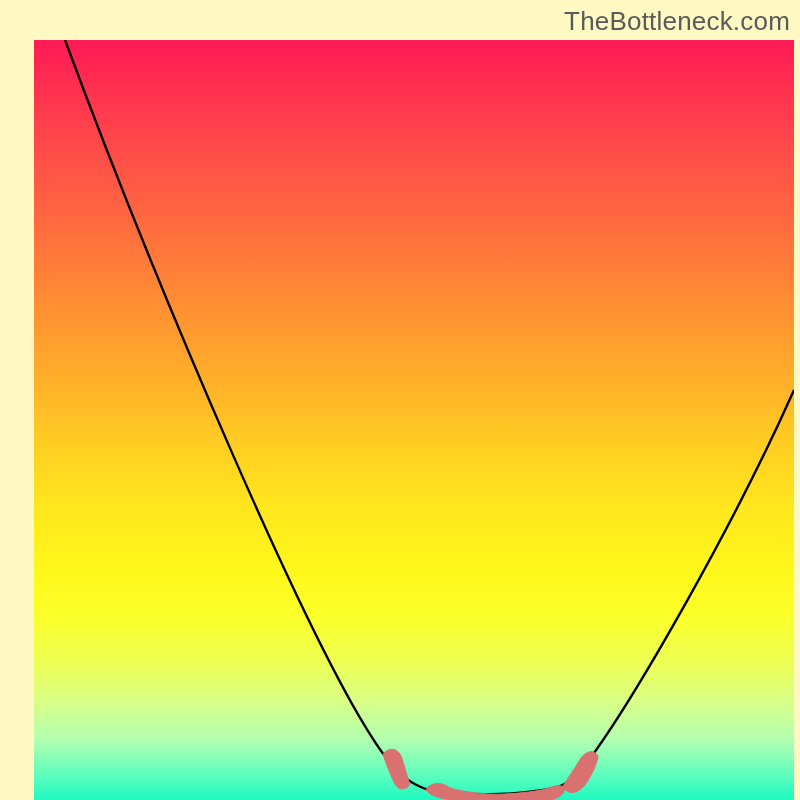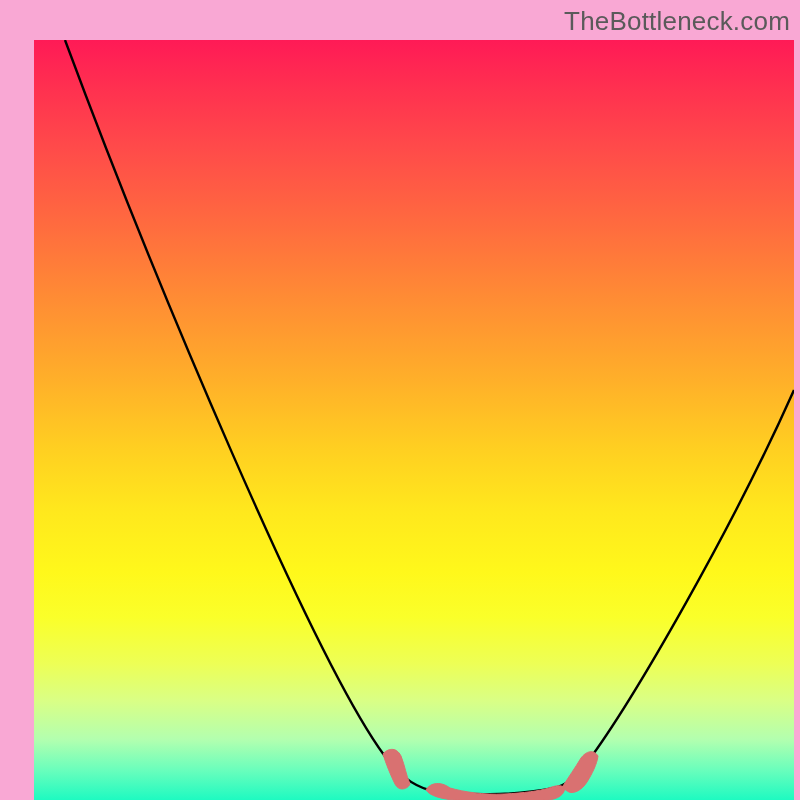--- a/index.html
+++ b/index.html
@@ -1,21 +1,21 @@
 <!DOCTYPE html>
 <html><head>
 <meta charset="utf-8">
 <style>
   * { margin: 0; padding: 0; box-sizing: border-box; }
   html, body { width: 800px; height: 800px; overflow: hidden; background: #000; }
   .container {
     position: relative;
     width: 800px;
     height: 800px;
-    background: #f9a8d4;
+    background: #fef9c3;
     text-decoration: underline;
   }
   .watermark {
     position: absolute;
     top: 6px;
     right: 10px;
     font-family: Arial, Helvetica, sans-serif;
     font-size: 26px;
     font-weight: 500;
     color: #5a5a5a;

